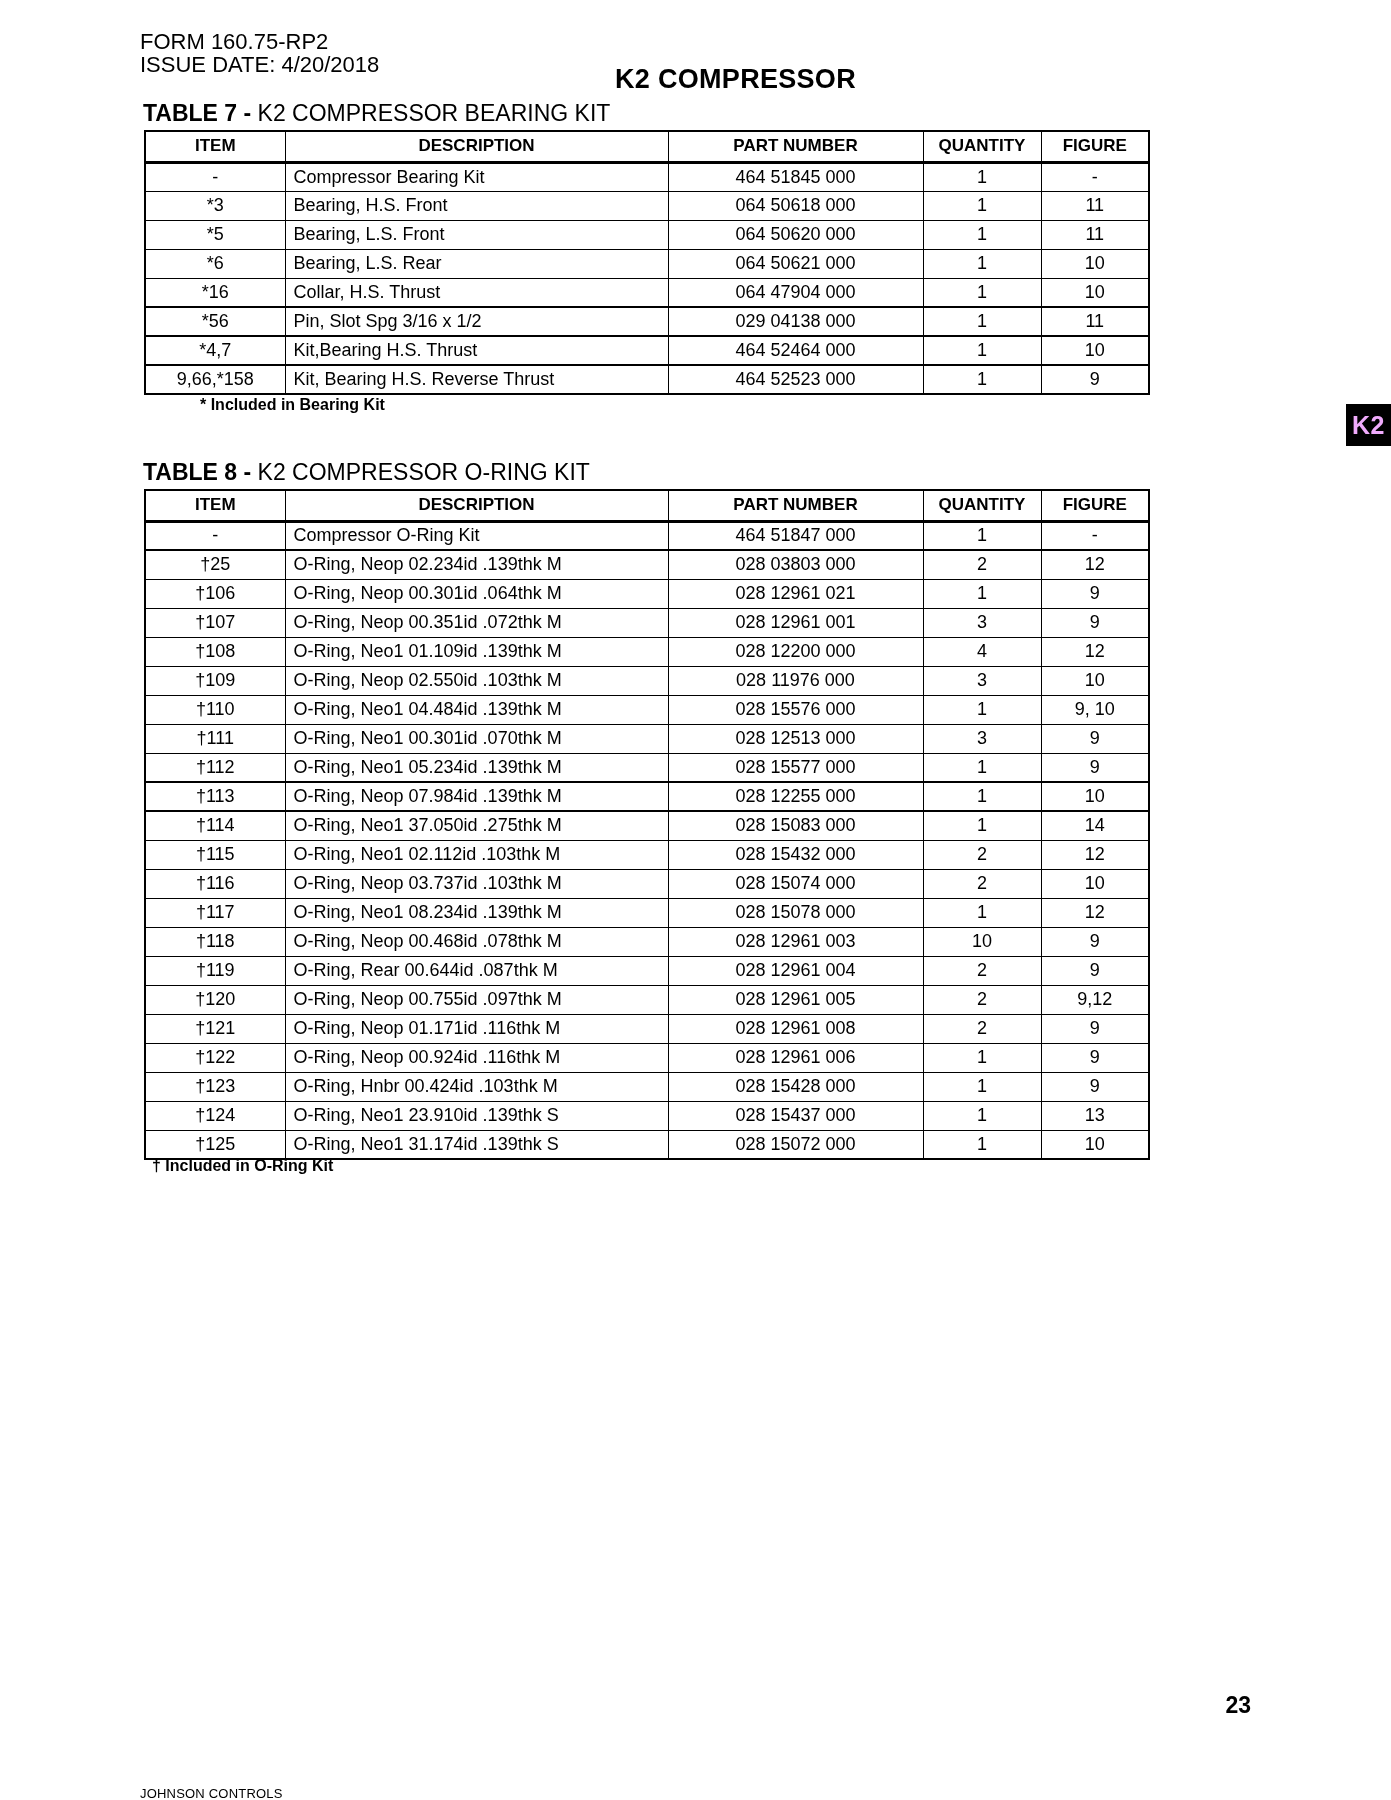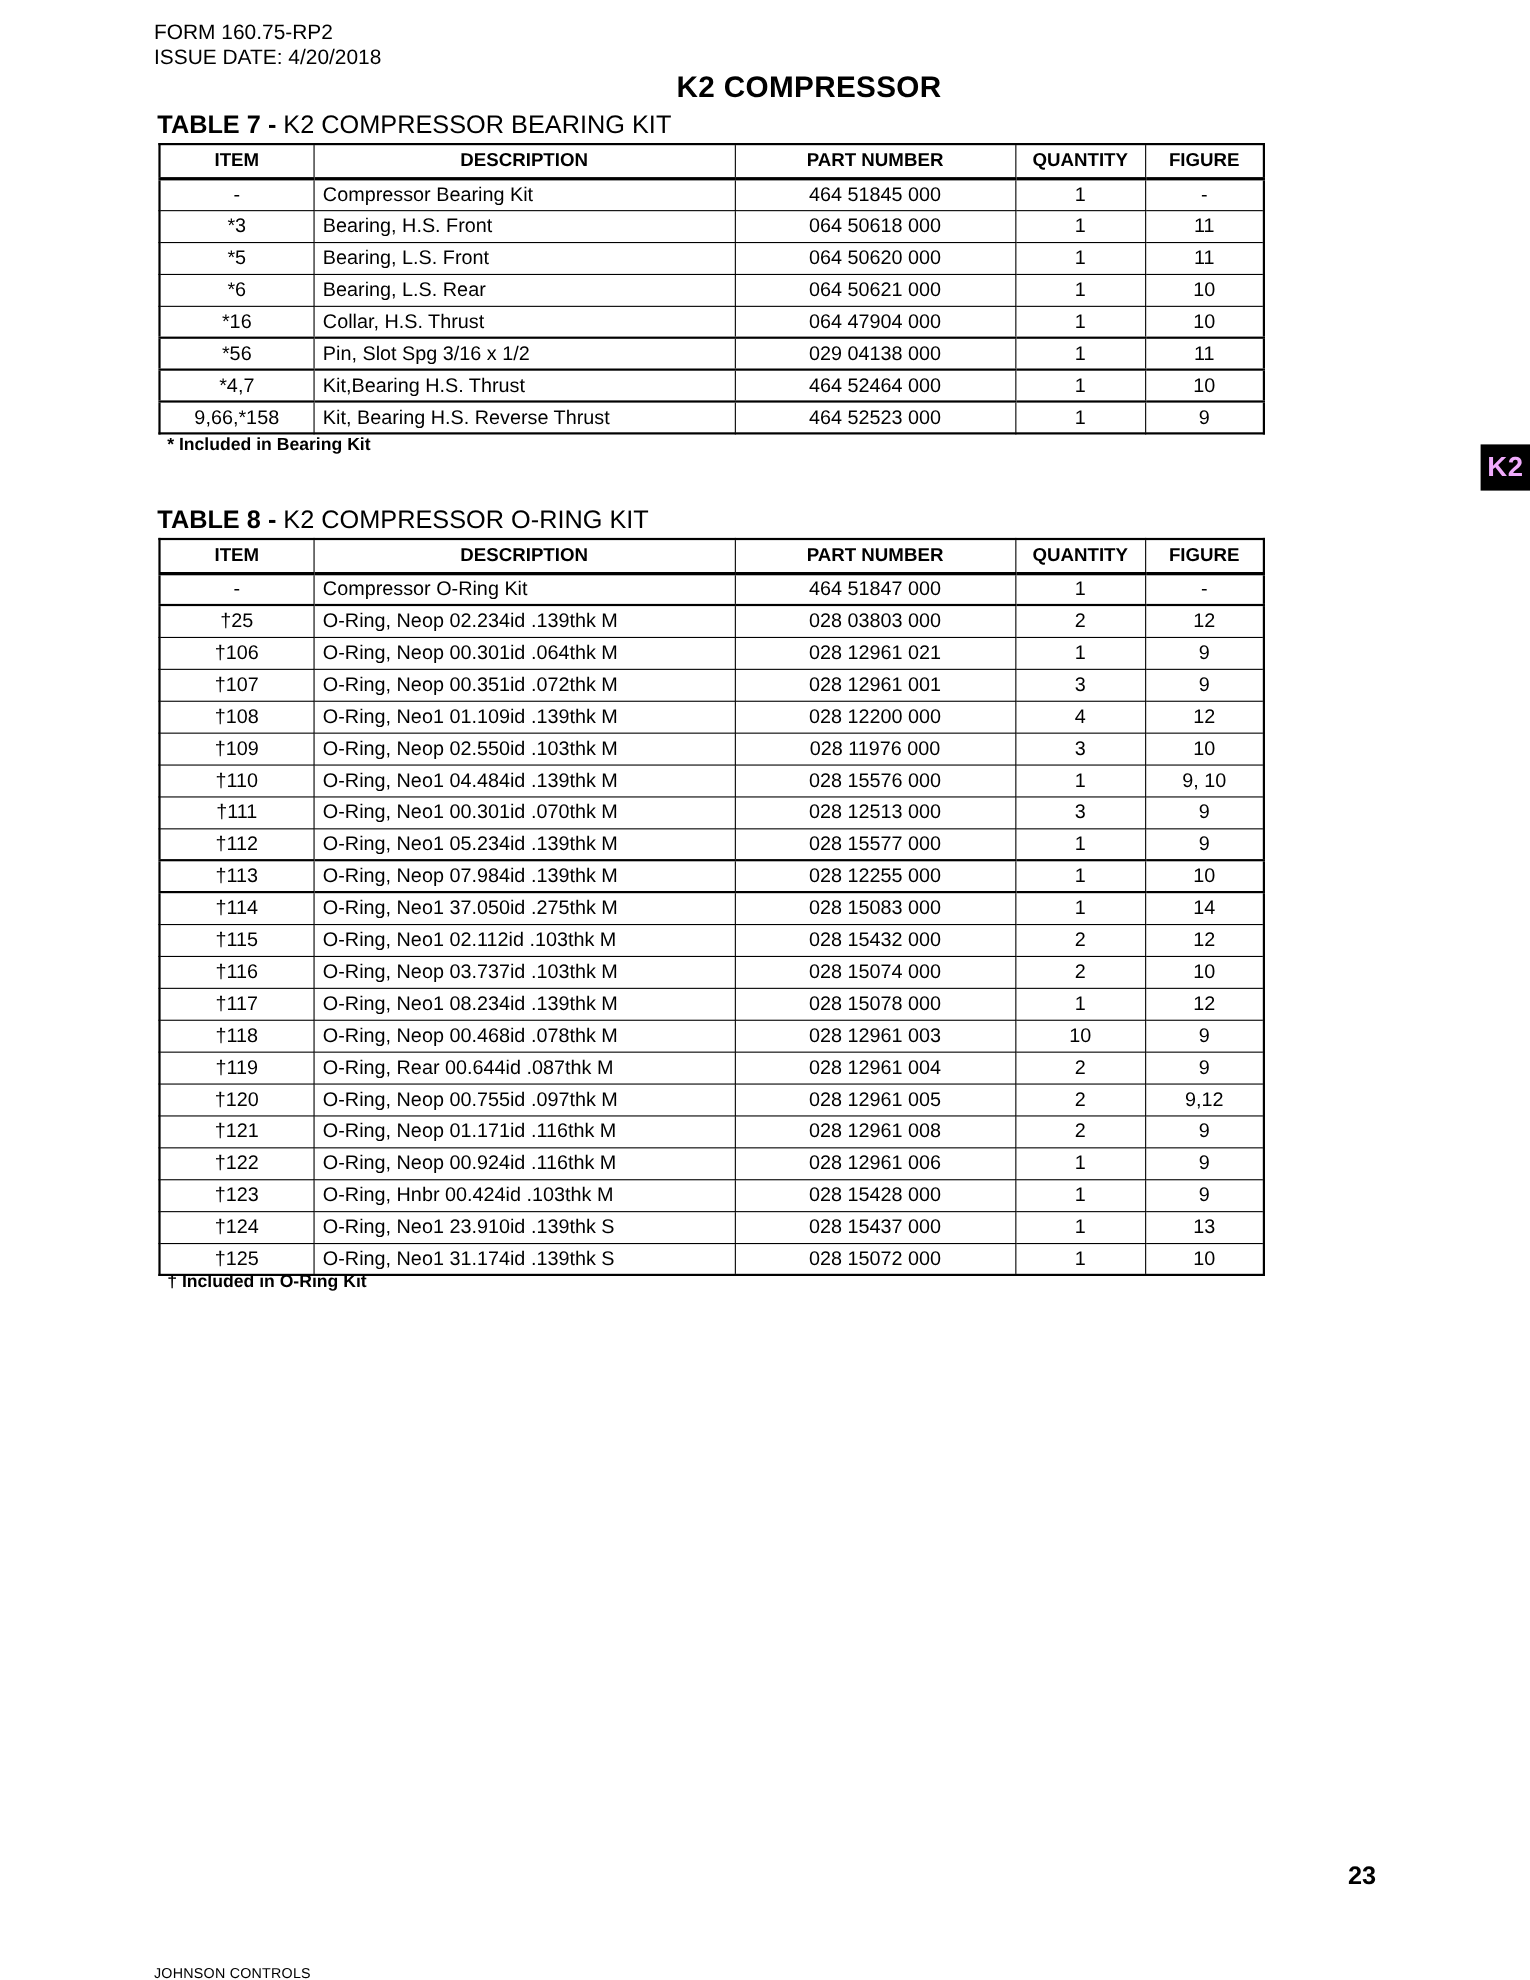--- a/index.html
+++ b/index.html
@@ -19,22 +19,22 @@
     position: absolute;
     left: 0; top: 0;
     width: 1391px;
     height: 1800px;
   }
 
   
   .form-meta {
     position: absolute;
     left: 140px;
-    top: 18px;
-    font-size: 19px;
+    top: 30px;
+    font-size: 22px;
     line-height: 23px;
     letter-spacing: 0px;
   }
   .doc-title {
     position: absolute;
     left: 0;
     top: 64px;
     width: 1391px;
     text-align: center;
     font-size: 27px;
@@ -94,21 +94,21 @@
   
   tr.thick-top > td { border-top: 2px solid #000; }
 
   
   .footnote {
     position: absolute;
     left: 152px;
     font-size: 16px;
     font-weight: bold;
   }
-  #footnote-7 { top: 396px; }
+  #footnote-7 { top: 396px; margin-left: 48px; }
   #footnote-8 { top: 1157px; }
 
   
   .side-tab {
     position: absolute;
     right: 0;
     top: 404px;
     width: 45px;
     height: 42px;
     background: #000000;

